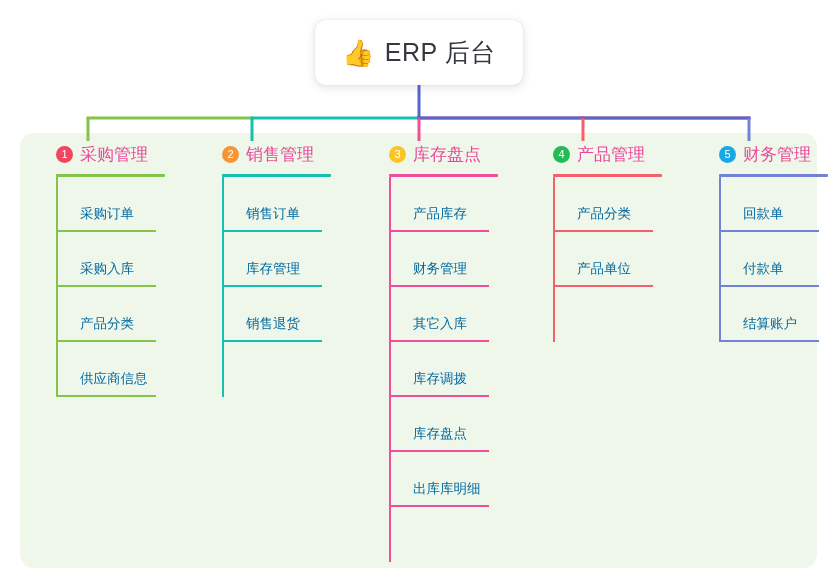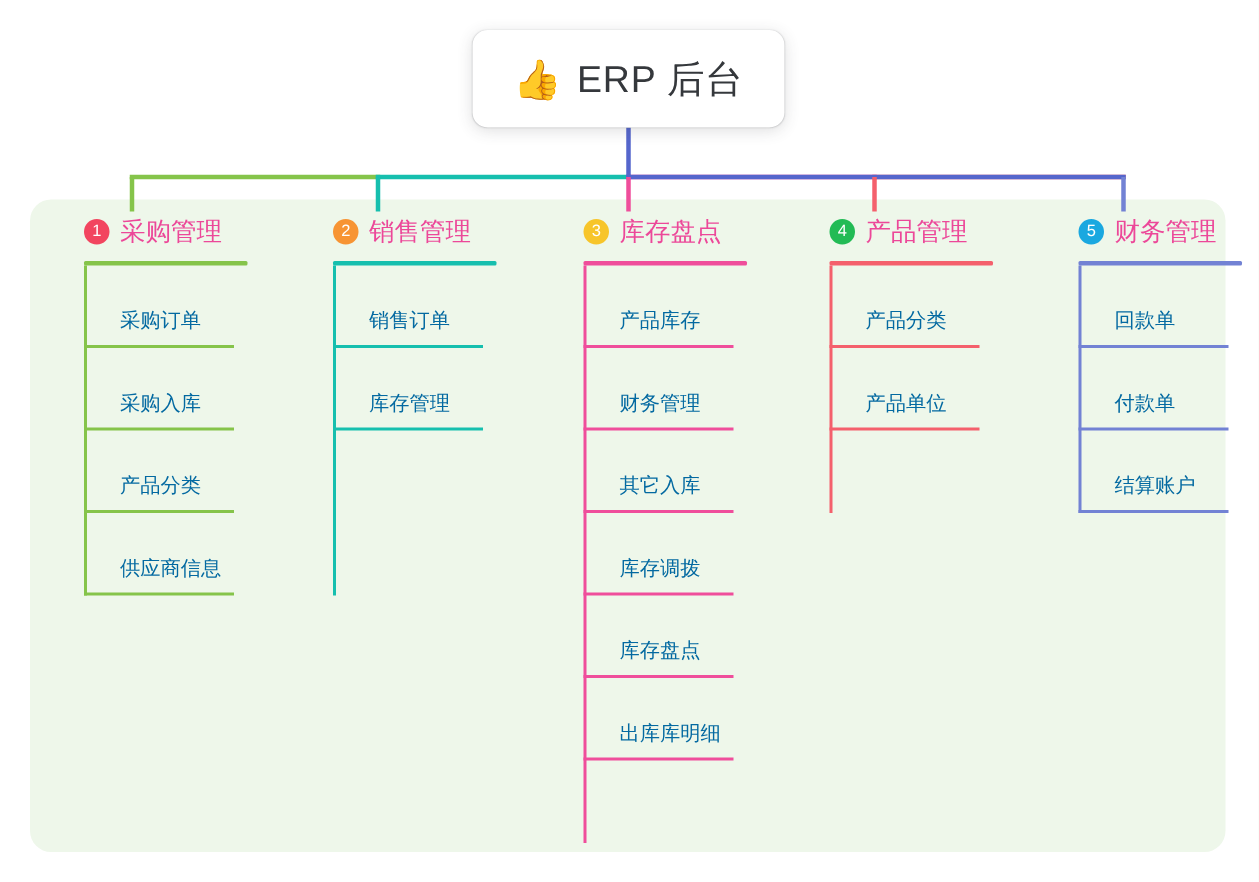--- a/index.html
+++ b/index.html
@@ -222,20 +222,24 @@
         <div class="leaves">
           <div class="leaf-spine" style="background: rgb(22, 191, 174); height: 220px;"></div>
           <div class="leaf">
             <span class="leaf-label">销售订单</span>
             <div class="leaf-rule" style="background: rgb(22, 191, 174);"></div>
           </div>
           <div class="leaf">
             <span class="leaf-label">库存管理</span>
             <div class="leaf-rule" style="background: rgb(22, 191, 174);"></div>
           </div>
+          <div class="leaf">
+            <span class="leaf-label">销售退货</span>
+            <div class="leaf-rule" style="background: rgb(22, 191, 174);"></div>
+          </div>
         </div>
       </div>
       <div class="column col-2">
         <div class="col-head">
           <span class="badge" style="background: rgb(247, 197, 42);">3</span>
           <span class="col-title">库存盘点</span>
         </div>
         <div class="col-rule" style="background: rgb(239, 78, 155);"></div>
         <div class="leaves">
           <div class="leaf-spine" style="background: rgb(239, 78, 155); height: 385px;"></div>

